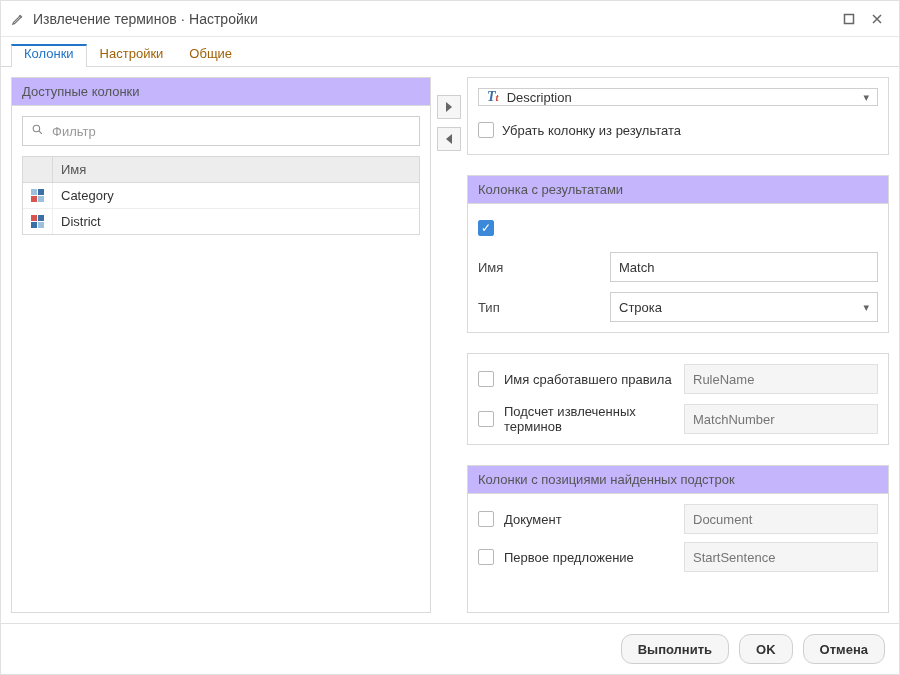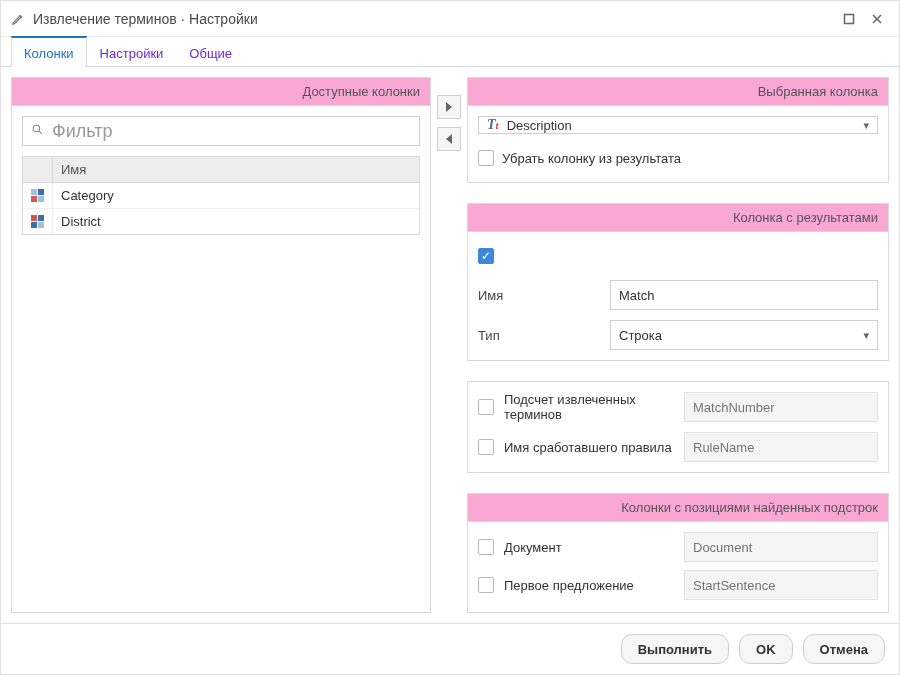--- a/index.html
+++ b/index.html
@@ -30,33 +30,33 @@
   .titlebar .win-btn { width: 28px; height: 28px; display:flex; align-items:center; justify-content:center; color:#666; cursor:pointer; }
   
   .tabs {
     display: flex; align-items: flex-end;
     padding: 0 10px;
     border-bottom: 1px solid #d9d9d9;
     height: 30px;
   }
   .tab {
     padding: 6px 12px;
-    color: #6d28d9;
+    color: #a16207;
     cursor: pointer;
     border: 1px solid transparent;
     border-bottom: none;
     position: relative;
     top: 1px;
   }
   .tab.active {
     color: #2075c8;
     border-color: #d9d9d9;
     background: #fff;
     border-top: 2px solid #2075c8;
-    padding-top: 8px;
+    padding-top: 0;
   }
   
   .body {
     flex: 1;
     display: flex;
     padding: 10px;
     gap: 0;
     min-height: 0;
   }
   .col-left, .col-right {
@@ -66,40 +66,39 @@
   .col-left { width: 420px; }
   .col-center { width: 36px; display:flex; flex-direction:column; align-items:center; gap:8px; padding-top: 18px; }
   .col-right { flex: 1; min-width: 0; }
   .panel {
     border: 1px solid #d9d9d9;
     display: flex; flex-direction: column;
     min-height: 0;
   }
   .panel + .panel { margin-top: 10px; }
   .panel-header {
-    background: #f9a8d4;
+    background: #c4b5fd;
     border-bottom: 1px solid #d9d9d9;
     padding: 6px 10px;
     color: #555;
-    text-align: right;
   }
   .panel-body { padding: 10px; }
   .panel-body.nogap { padding: 10px; display:flex; flex-direction:column; gap:10px; }
   .panel.fill { flex: 1; }
 
   
   .input-wrap {
     display:flex; align-items:center;
     border: 1px solid #cfcfcf;
     padding: 0 8px;
     height: 30px;
     color:#888;
   }
   .input-wrap input {
-    border:none; outline:none; flex:1; font-size:18px; color:#ef4444; background:transparent;
+    border:none; outline:none; flex:1; font-size:13px; color:#ef4444; background:transparent;
   }
   .input-wrap input::placeholder { color:#999; }
 
   
   .table {
     border: 1px solid #d9d9d9;
   }
   .table-header {
     display:flex;
     background: #ededed;
@@ -275,21 +274,20 @@
         <svg width="8" height="10" viewBox="0 0 8 10" fill="#666">
             <path d="M7 0L1 5l6 5z"></path>
           </svg>
       </div>
     </div>
 
     <div class="col-right">
       <div class="right-stack">
 
         <div class="panel">
-          <div class="panel-header">Выбранная колонка</div>
           <div class="panel-body nogap">
             <div class="select">
               <span style="display:flex;align-items:center;gap:8px;">
                 <span class="tt-icon"><span class="big">T</span><span class="small">t</span></span>
                 <span>Description</span>
               </span>
               <span class="caret">▾</span>
             </div>
             <div class="chk-row">
               <span class="chk"></span>
@@ -315,27 +313,27 @@
                 <span class="caret">▾</span>
               </div>
             </div>
           </div>
         </div>
 
         <div class="panel">
           <div class="panel-body" style="display:flex;flex-direction:column;gap:10px;">
             <div class="chk-text-grid">
               <span class="chk"></span>
+              <span class="lbl">Имя сработавшего правила</span>
+              <input type="text" disabled="" placeholder="RuleName" style="">
+            </div>
+            <div class="chk-text-grid">
+              <span class="chk"></span>
               <span class="lbl">Подсчет извлеченных терминов</span>
               <input type="text" disabled="" placeholder="MatchNumber" style="">
-            </div>
-            <div class="chk-text-grid">
-              <span class="chk"></span>
-              <span class="lbl">Имя сработавшего правила</span>
-              <input type="text" disabled="" placeholder="RuleName" style="">
             </div>
           </div>
         </div>
 
         <div class="panel fill" style="min-height:0;">
           <div class="panel-header">Колонки с позициями найденных подстрок</div>
           <div class="pos-scroll">
             <div class="chk-text-grid">
               <span class="chk"></span>
               <span class="lbl">Документ</span>

